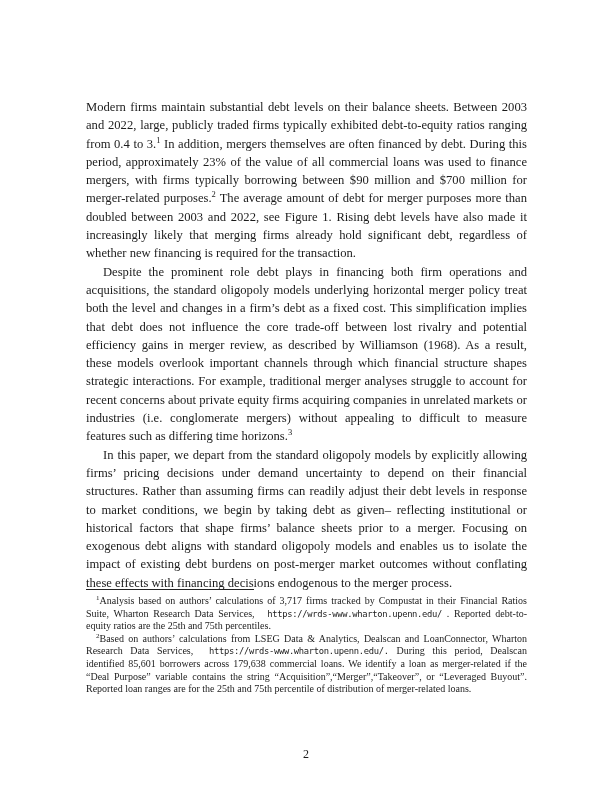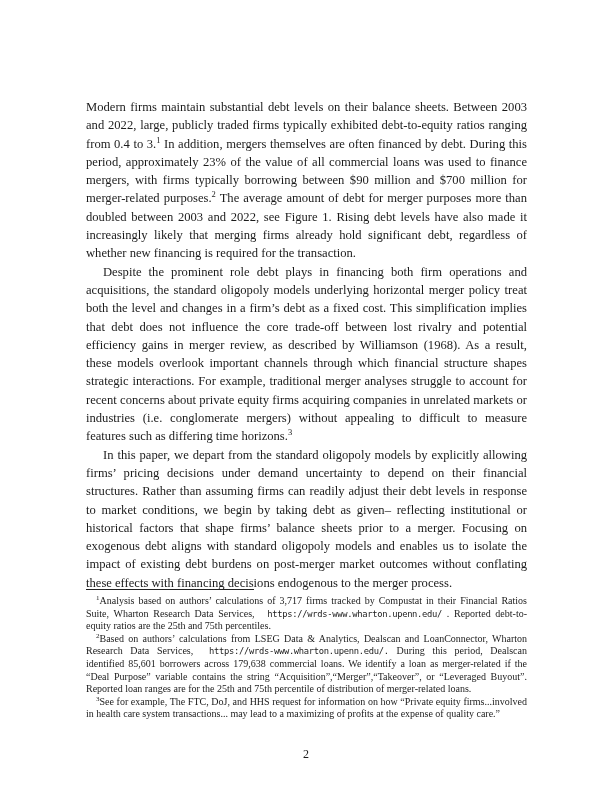--- a/index.html
+++ b/index.html
@@ -55,19 +55,18 @@
       <p class="para"><span>Modern firms maintain substantial debt levels on their balance sheets. Between 2003 and 2022, large, publicly traded firms typically exhibited debt-to-equity ratios ranging from 0.4 to 3.</span><sup class="fnmark">1</sup><span> In addition, mergers themselves are often financed by debt. During this period, approximately 23% of the value of all commercial loans was used to finance mergers, with firms typically borrowing between $90 million and $700 million for merger-related purposes.</span><sup class="fnmark">2</sup><span> The average amount of debt for merger purposes more than doubled between 2003 and 2022, see Figure 1. Rising debt levels have also made it increasingly likely that merging firms already hold significant debt, regardless of whether new financing is required for the transaction.</span></p>
       <p class="para indent"><span>Despite the prominent role debt plays in financing both firm operations and acquisitions, the standard oligopoly models underlying horizontal merger policy treat both the level and changes in a firm’s debt as a fixed cost. This simplification implies that debt does not influence the core trade-off between lost rivalry and potential efficiency gains in merger review, as described by Williamson (1968). As a result, these models overlook important channels through which financial structure shapes strategic interactions. For example, traditional merger analyses struggle to account for recent concerns about private equity firms acquiring companies in unrelated markets or industries (i.e. conglomerate mergers) without appealing to difficult to measure features such as differing time horizons.</span><sup class="fnmark">3</sup></p>
       <p class="para indent"><span>In this paper, we depart from the standard oligopoly models by explicitly allowing firms’ pricing decisions under demand uncertainty to depend on their financial structures. Rather than assuming firms can readily adjust their debt levels in response to market conditions, we begin by taking debt as given– reflecting institutional or historical factors that shape firms’ balance sheets prior to a merger. Focusing on exogenous debt aligns with standard oligopoly models and enables us to isolate the impact of existing debt burdens on post-merger market outcomes without conflating these effects with financing decisions endogenous to the merger process.</span></p>
     </div>
 
   <div class="footnotes">
     <div class="fnrule"></div>
     <div id="footnotes-list">
         <p class="footnote"><sup class="fnmark">1</sup><span>Analysis based on authors’ calculations of 3,717 firms tracked by Compustat in their Financial Ratios Suite, Wharton Research Data Services, </span><span class="mono">https://wrds-www.wharton.upenn.edu/</span><span> . Reported debt-to-equity ratios are the 25th and 75th percentiles.</span></p>
         <p class="footnote"><sup class="fnmark">2</sup><span>Based on authors’ calculations from LSEG Data &amp; Analytics, Dealscan and LoanConnector, Wharton Research Data Services, </span><span class="mono">https://wrds-www.wharton.upenn.edu/.</span><span> During this period, Dealscan identified 85,601 borrowers across 179,638 commercial loans. We identify a loan as merger-related if the “Deal Purpose” variable contains the string “Acquisition”,“Merger”,“Takeover”, or “Leveraged Buyout”. Reported loan ranges are for the 25th and 75th percentile of distribution of merger-related loans.</span></p>
-        <p class="footnote"><sup class="fnmark">3</sup><span>See for example, The FTC, DoJ, and HHS request for information on how “Private equity firms...involved in health care system transactions... may lead to a maximizing of profits at the expense of quality care.”</span></p>
       </div>
   </div>
 
   <div class="pageno">2</div>
 
 </div>
 
 </body></html>

